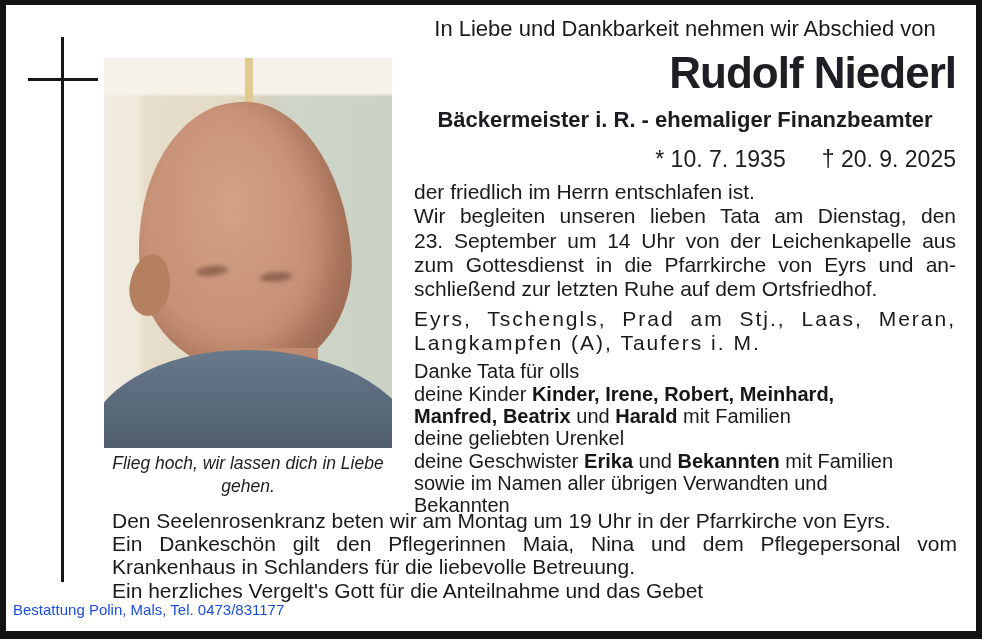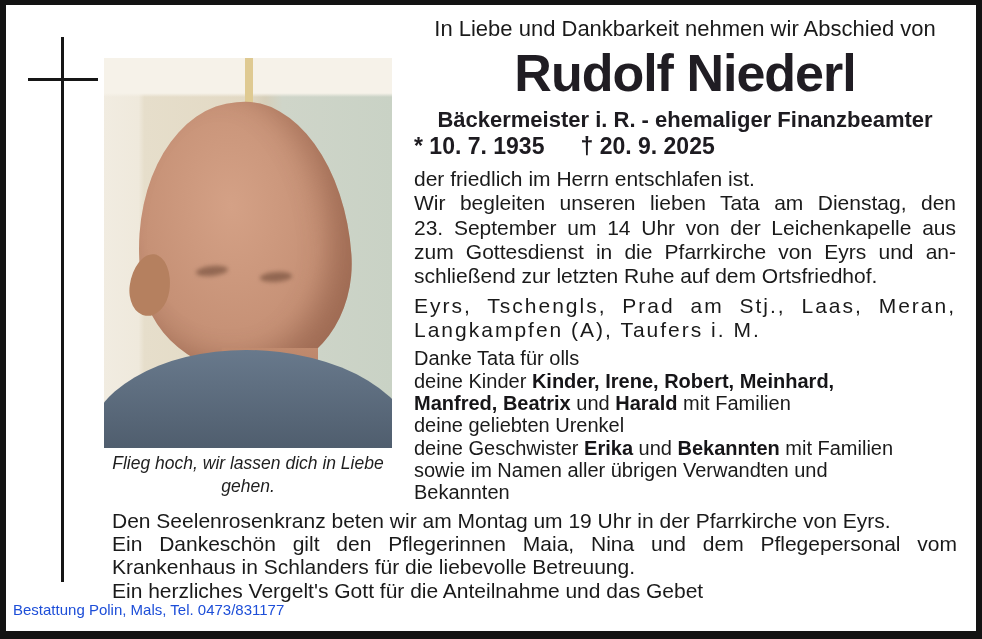--- a/index.html
+++ b/index.html
@@ -28,25 +28,25 @@
   .neck{position:absolute;left:118px;top:290px;width:96px;height:72px;
     background:linear-gradient(180deg,#c08a6e,#ab785f);border-radius:0 0 40% 40%;}
   .shirt{position:absolute;left:-16px;bottom:-6px;width:330px;height:104px;
     background:linear-gradient(180deg,#68798c,#4e5c6c);border-radius:48% 52% 0 0 / 90% 100% 0 0;}
 
   .caption{position:absolute;left:100px;top:452px;width:296px;text-align:center;
     font-style:italic;font-size:17.5px;line-height:23px;color:#1e1e1e;}
 
   .main{position:absolute;left:414px;top:14px;width:542px;}
   .intro{font-size:22px;line-height:30px;text-align:center;white-space:nowrap;}
-  .name{font-size:52px;line-height:58px;font-weight:700;letter-spacing:-1px;text-align:center;
+  .name{font-size:44px;line-height:58px;font-weight:700;letter-spacing:-1px;text-align:right;
     white-space:nowrap;color:#201d23;}
   .subtitle{font-size:22px;line-height:27px;font-weight:700;text-align:center;margin-top:4px;
     white-space:nowrap;color:#1d1b20;}
-  .dates{font-size:23px;line-height:27px;font-weight:700;text-align:left;margin-top:0;color:#1d1b20;}
+  .dates{font-size:23px;line-height:27px;font-weight:400;text-align:right;margin-top:13px;color:#1d1b20;}
   .dates .death{margin-left:36px;}
   .para{font-size:21px;line-height:24.3px;margin-top:7px;}
   .jline{text-align:justify;text-align-last:justify;}
   .places{font-size:21px;line-height:23.5px;margin-top:6px;letter-spacing:2px;}
   .kin{font-size:20px;line-height:22.3px;margin-top:6px;}
   .bold{font-weight:700;color:#161518;}
 
   .bottom{position:absolute;left:112px;top:509px;width:845px;font-size:21px;line-height:23.2px;}
   .funeral{position:absolute;left:13px;top:601px;font-size:15px;color:#1d4ed8;}
 </style>

